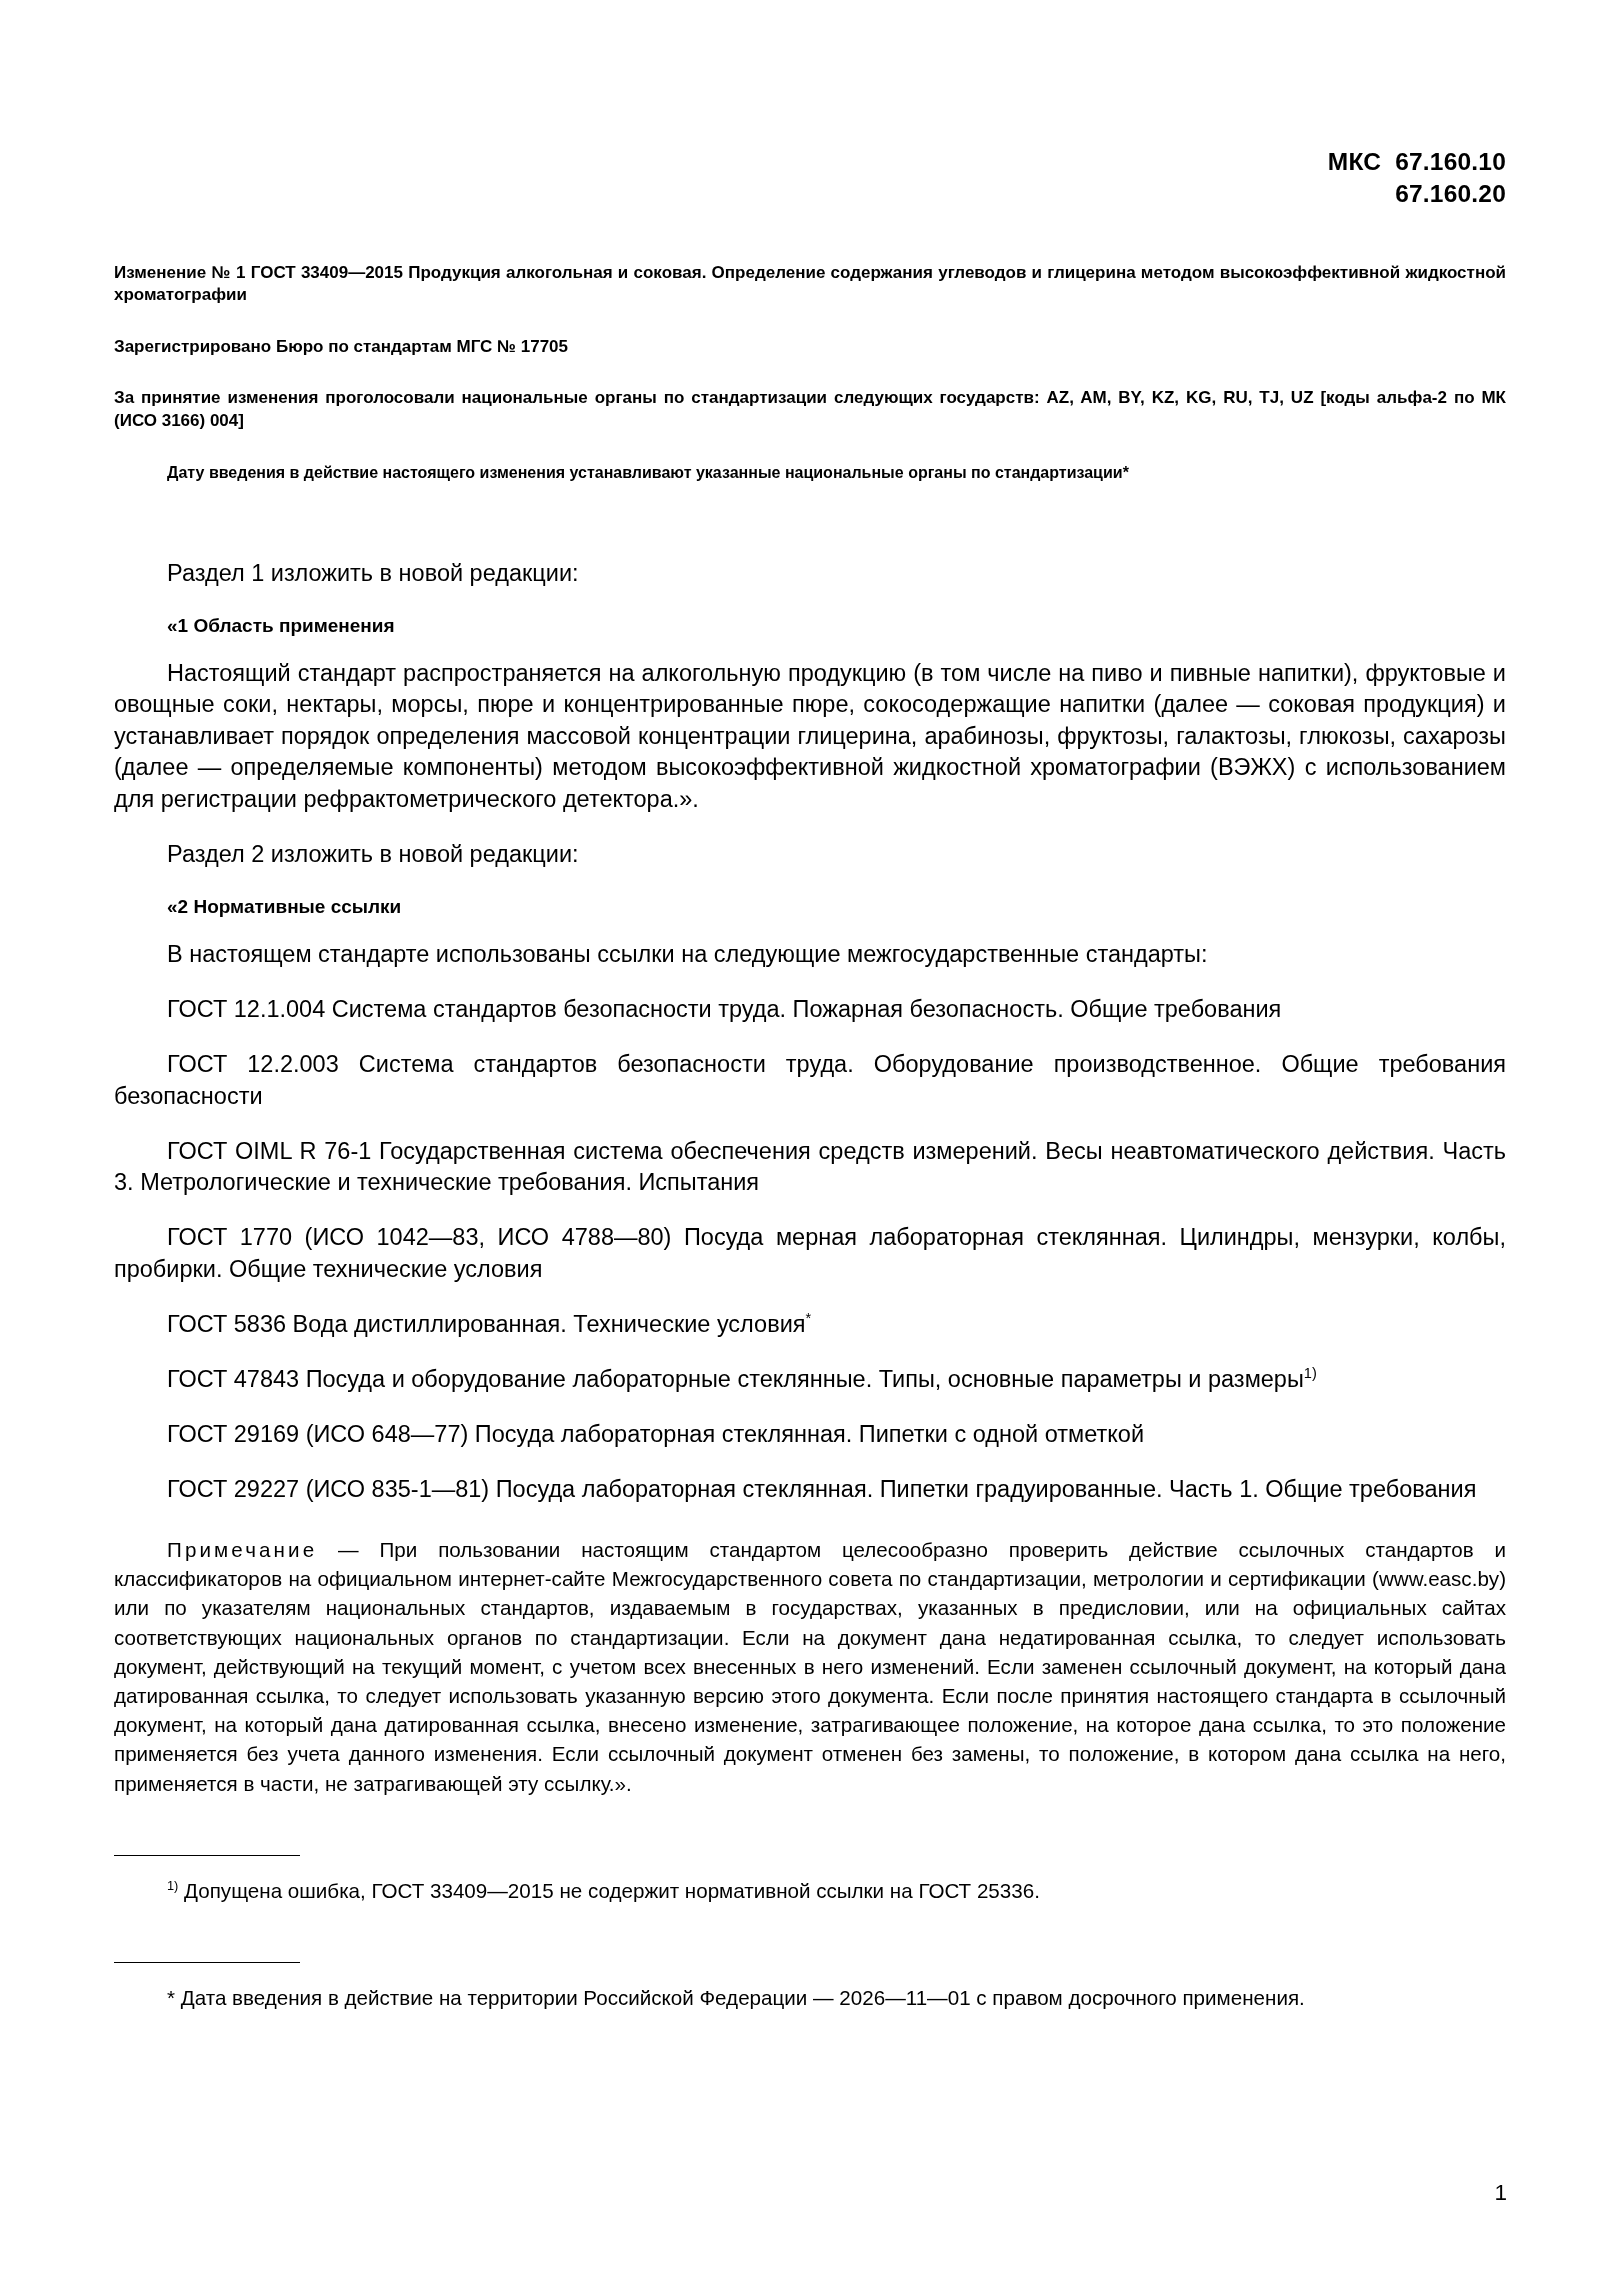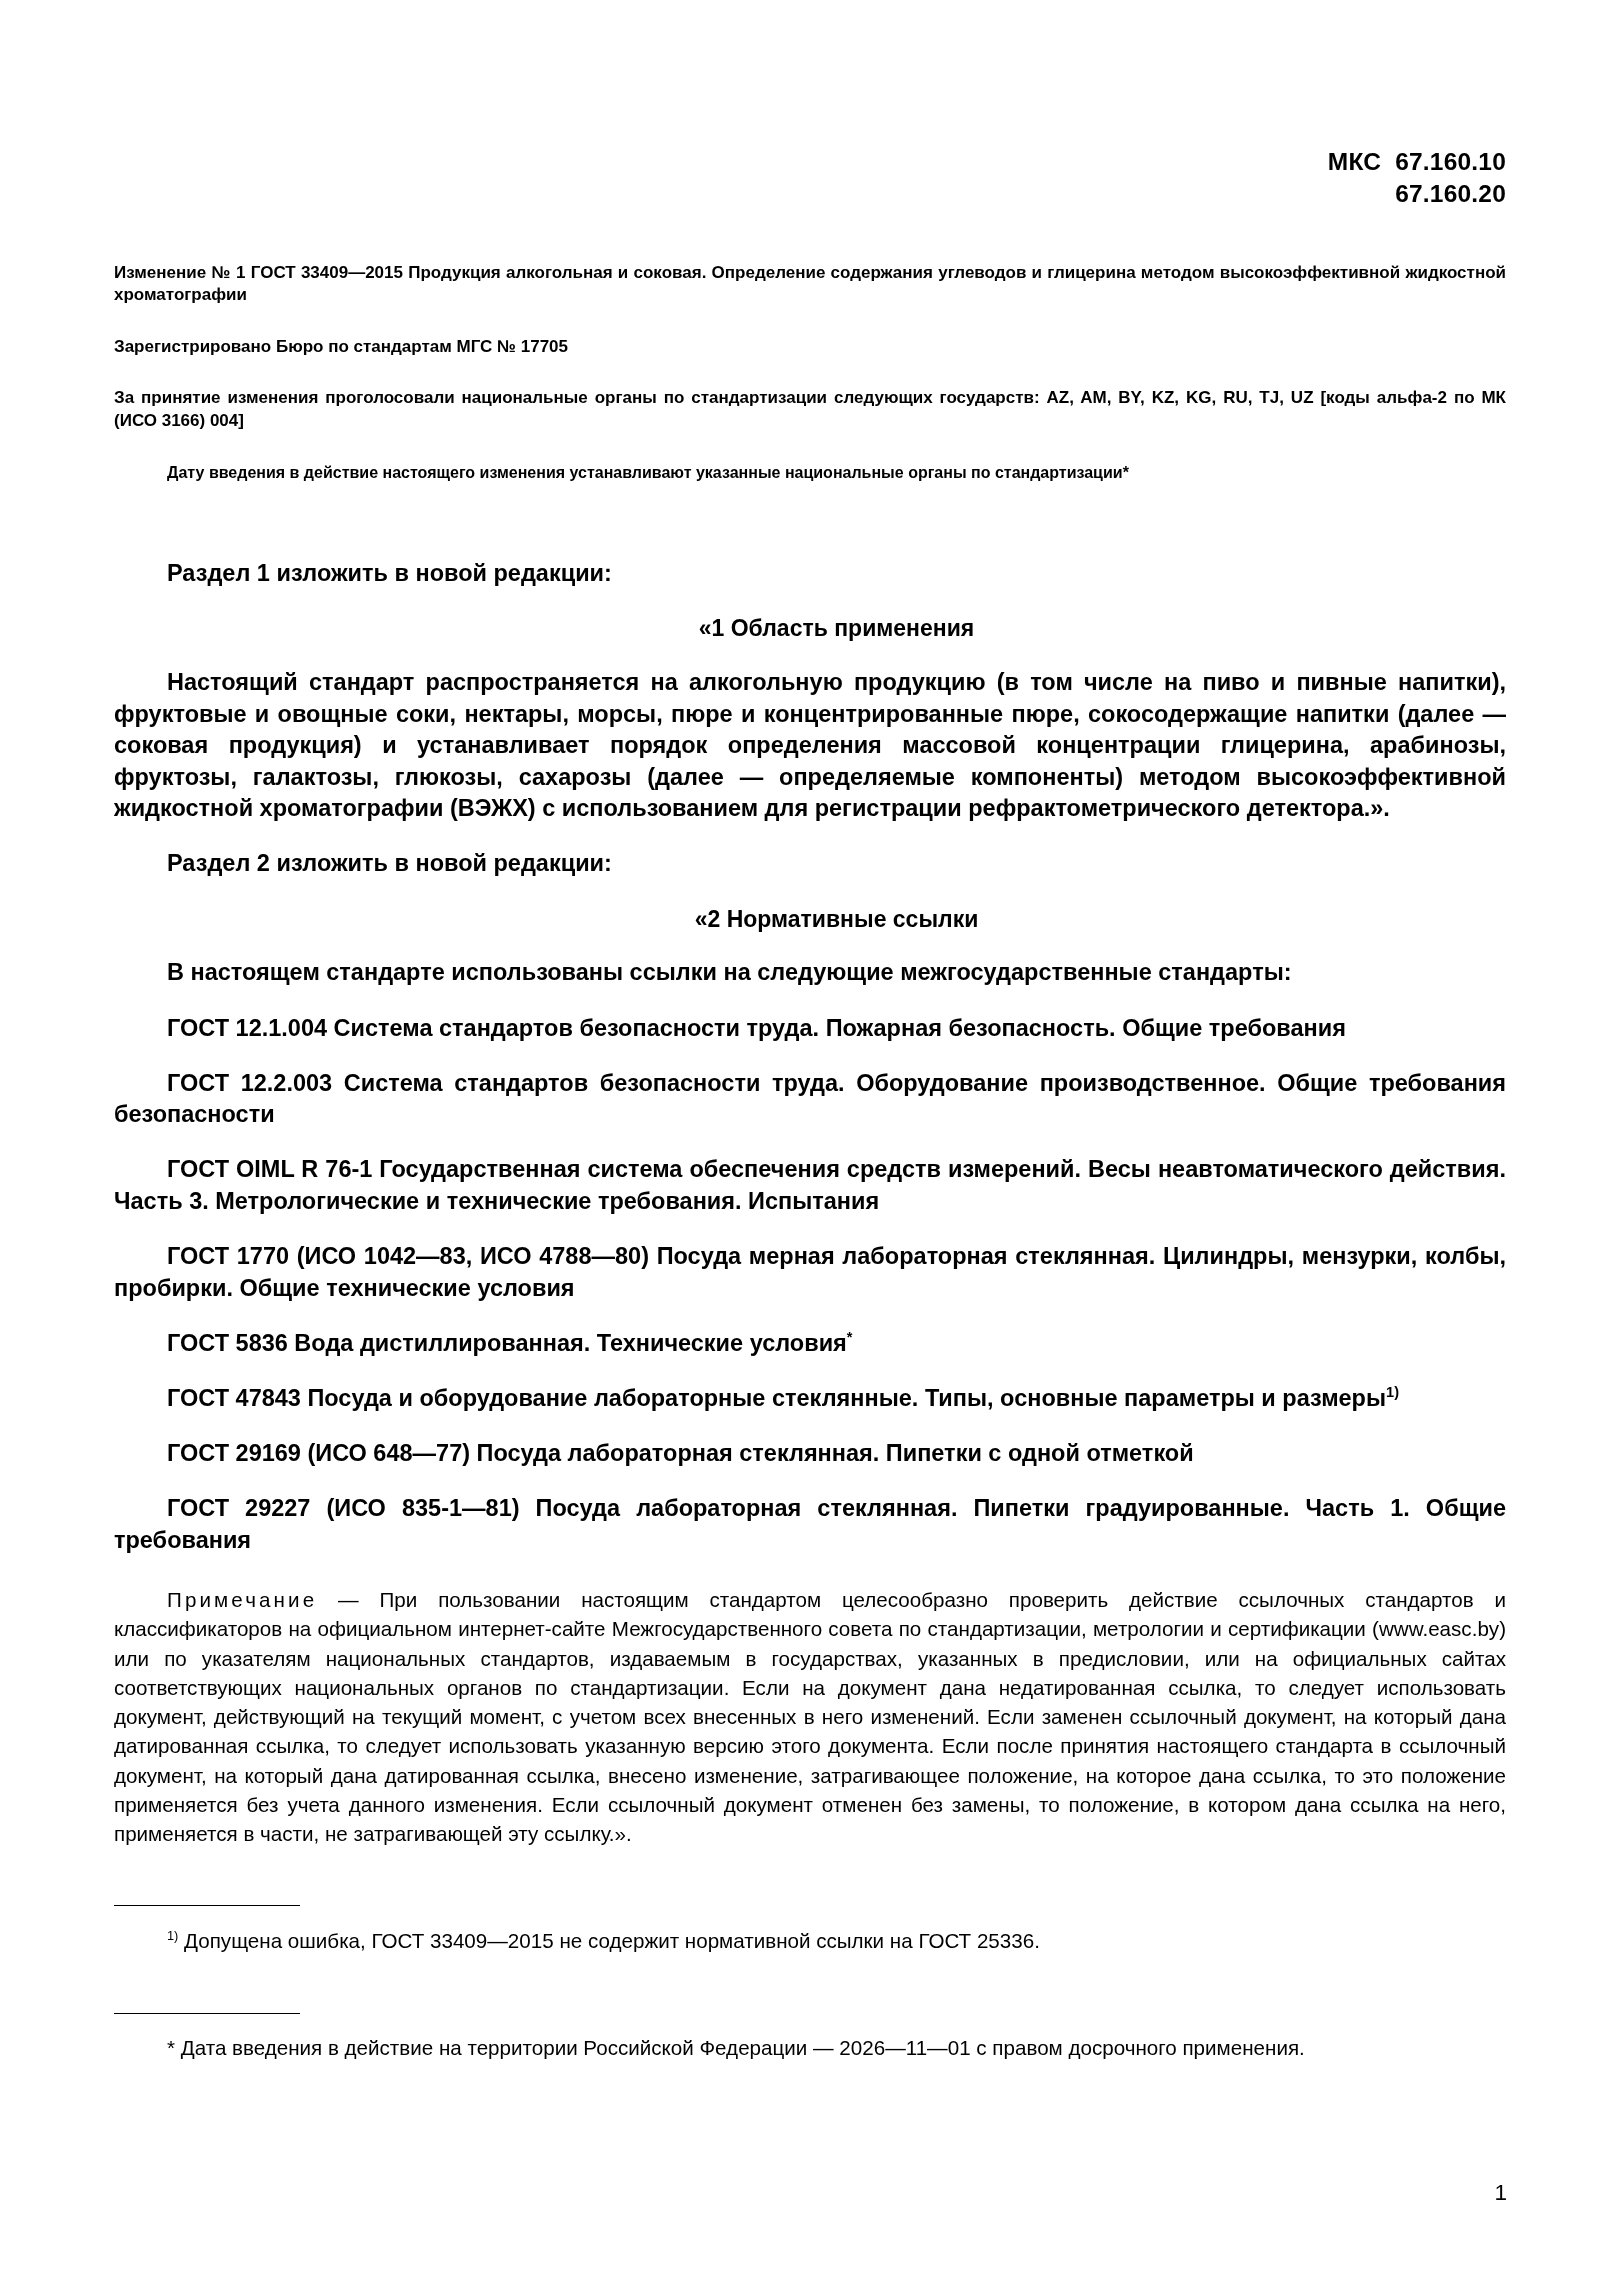--- a/index.html
+++ b/index.html
@@ -58,29 +58,27 @@
     text-indent: 53px;
   }
 
   
   .body-par {
     font-size: 23.5px;
     line-height: 1.345;
     text-align: justify;
     text-indent: 53px;
     margin-top: 0;
-    font-weight: bold;
   }
   .heading-par {
-    font-size: 23px;
+    font-size: 19px;
     font-weight: bold;
     line-height: 1.345;
     text-indent: 53px;
     margin-top: 0;
-    text-align: center;
   }
 
   
   .note {
     font-size: 20.6px;
     line-height: 1.42;
     text-align: justify;
     text-indent: 53px;
     margin-top: 29px;
   }

